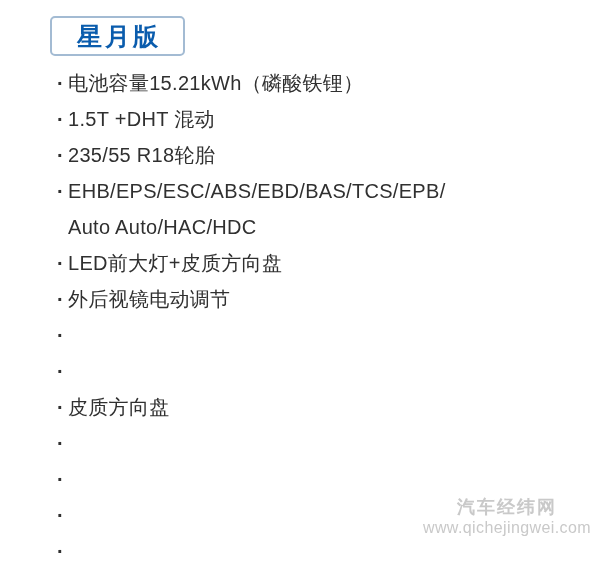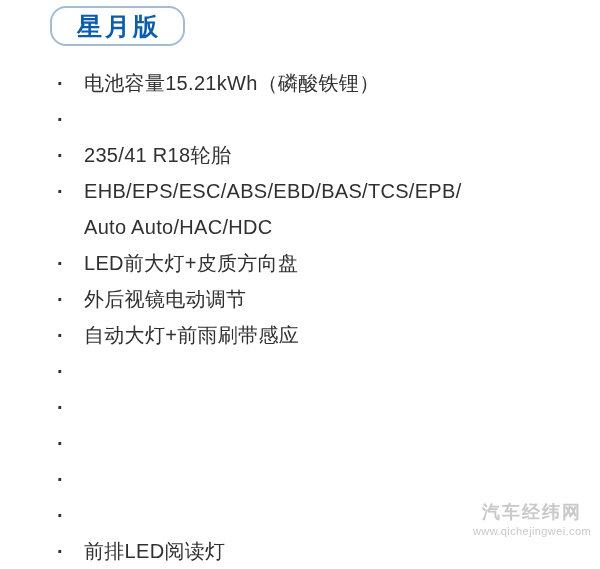--- a/index.html
+++ b/index.html
@@ -19,25 +19,25 @@
   .page {
     position: relative;
     width: 600px;
     height: 569px;
     background: var(--bg);
     overflow: hidden;
   }
   .badge {
     position: absolute;
     left: 50px;
-    top: 6px;
+    top: 16px;
     height: 40px;
     min-width: 135px;
     border: 2px solid var(--badge-border);
-    border-radius: 16px;
+    border-radius: 5px;
     background: var(--bg);
     display: flex;
     align-items: center;
     justify-content: center;
     padding: 0 18px;
   }
   .badge-label {
     font-size: 25px;
     font-weight: bold;
     color: var(--badge-text);
@@ -60,38 +60,37 @@
     color: var(--body-text);
     white-space: nowrap;
   }
   .spec-bullet {
     width: 11px;
     flex: 0 0 11px;
     font-weight: bold;
   }
   .spec-text {
     letter-spacing: 0.3px;
-    margin-left: 16px;
   }
   .watermark {
     position: absolute;
     right: 9px;
     bottom: 32px;
     text-align: center;
     color: var(--watermark);
     user-select: none;
   }
   .wm-name {
     font-size: 18px;
     font-weight: bold;
     letter-spacing: 2px;
     line-height: 1.15;
   }
   .wm-url {
-    font-size: 11px;
+    font-size: 16px;
     letter-spacing: 0.4px;
     margin-top: 2px;
     line-height: 1.1;
   }
 </style>
 </head>
 <body>
 
 <div class="page">
 
@@ -99,64 +98,64 @@
     <span class="badge-label">星月版</span>
   </div>
 
   <div class="spec-list" id="spec-list">
       <div class="spec-row">
         <span class="spec-bullet">·</span>
         <span class="spec-text">电池容量15.21kWh（磷酸铁锂）</span>
       </div>
       <div class="spec-row">
         <span class="spec-bullet">·</span>
+        <span class="spec-text">1.5T +DHT 混动</span>
       </div>
       <div class="spec-row">
         <span class="spec-bullet">·</span>
-        <span class="spec-text">235/41 R18轮胎</span>
+        <span class="spec-text">235/55 R18轮胎</span>
       </div>
       <div class="spec-row">
         <span class="spec-bullet">·</span>
         <span class="spec-text">EHB/EPS/ESC/ABS/EBD/BAS/TCS/EPB/</span>
       </div>
       <div class="spec-row">
         <span class="spec-bullet"></span>
         <span class="spec-text">Auto Auto/HAC/HDC</span>
       </div>
       <div class="spec-row">
         <span class="spec-bullet">·</span>
         <span class="spec-text">LED前大灯+皮质方向盘</span>
       </div>
       <div class="spec-row">
         <span class="spec-bullet">·</span>
         <span class="spec-text">外后视镜电动调节</span>
       </div>
       <div class="spec-row">
         <span class="spec-bullet">·</span>
-        <span class="spec-text">自动大灯+前雨刷带感应</span>
+      </div>
+      <div class="spec-row">
+        <span class="spec-bullet">·</span>
+      </div>
+      <div class="spec-row">
+        <span class="spec-bullet">·</span>
+        <span class="spec-text">皮质方向盘</span>
       </div>
       <div class="spec-row">
         <span class="spec-bullet">·</span>
       </div>
       <div class="spec-row">
         <span class="spec-bullet">·</span>
       </div>
       <div class="spec-row">
         <span class="spec-bullet">·</span>
       </div>
       <div class="spec-row">
         <span class="spec-bullet">·</span>
       </div>
-      <div class="spec-row">
-        <span class="spec-bullet">·</span>
-      </div>
-      <div class="spec-row">
-        <span class="spec-bullet">·</span>
-        <span class="spec-text">前排LED阅读灯</span>
-      </div>
     </div>
 
   <div class="watermark">
     <div class="wm-name">汽车经纬网</div>
     <div class="wm-url">www.qichejingwei.com</div>
   </div>
 
 </div>
 
 </body></html>

